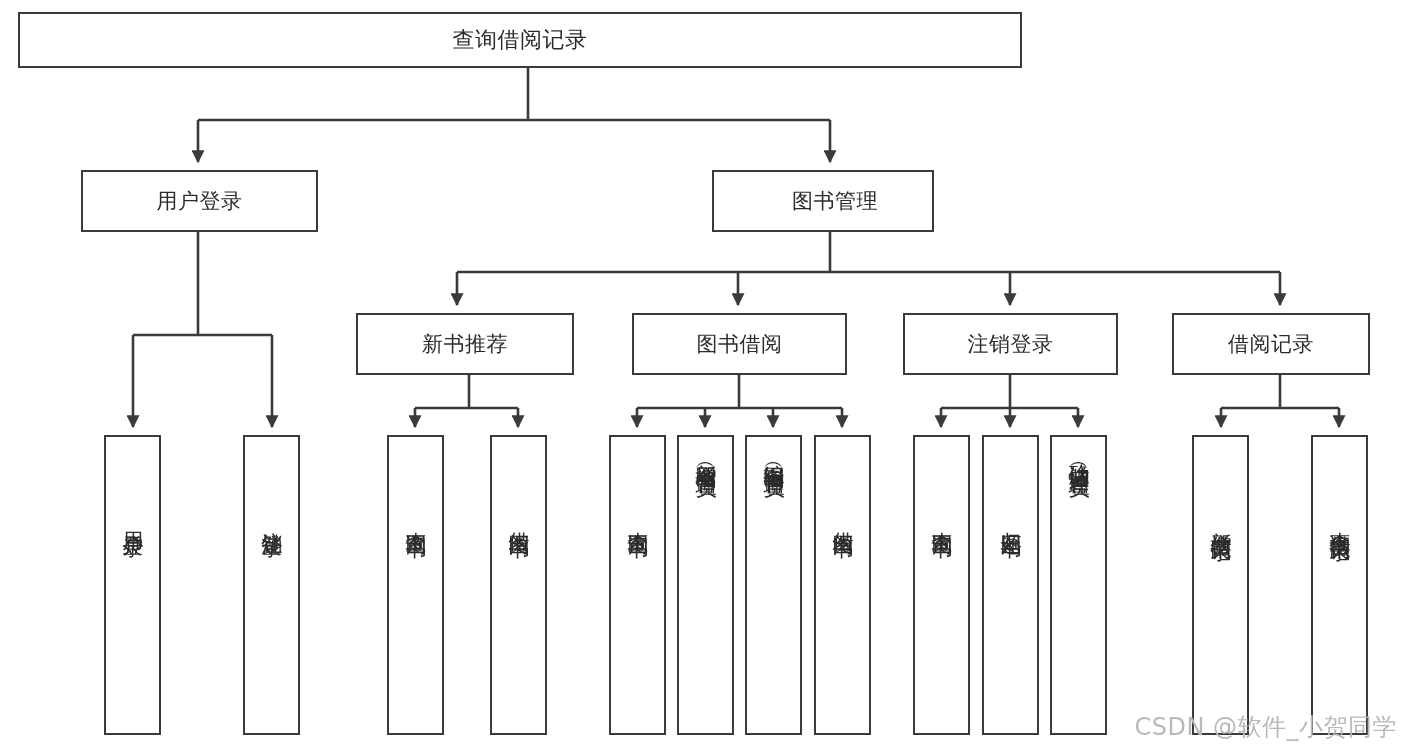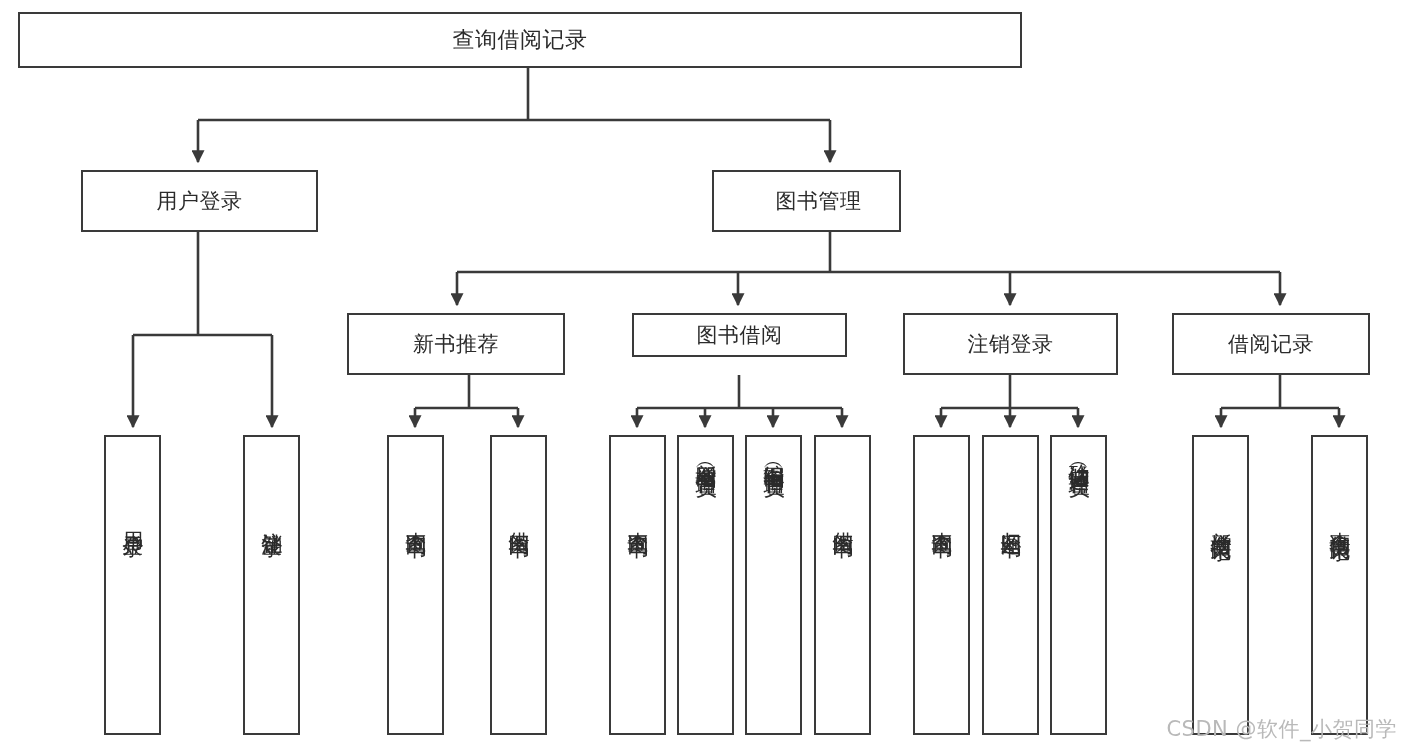--- a/index.html
+++ b/index.html
@@ -62,21 +62,21 @@
     white-space: nowrap;
     text-align: left;
   }
   .node.leaf.align-mid .node-label { margin-top: 78px; }
   .node.leaf.align-top .node-label { margin-top: 10px; }
 
   .watermark {
     position: absolute;
     right: 8px;
     bottom: 4px;
-    font-size: 21px;
+    font-size: 24px;
     color: #b9b9b9;
     letter-spacing: 0.5px;
     z-index: 3;
     white-space: nowrap;
   }
 </style>
 </head>
 <body>
 
 <div id="diagram">
@@ -131,28 +131,28 @@
     </g>
   </svg>
 
   <div class="node root" style="left:18px; top:12px; width:1004px; height:56px;">
     <span class="node-label">查询借阅记录</span>
   </div>
 
   <div class="node" style="left:81px; top:170px; width:237px; height:62px;">
     <span class="node-label">用户登录</span>
   </div>
-  <div class="node" style="left:712px; top:170px; width:189px; height:62px;padding-left:24px;">
+  <div class="node" style="left:712px; top:170px; width:222px; height:62px;padding-left:24px;">
     <span class="node-label">图书管理</span>
   </div>
 
-  <div class="node" style="left:347px; top:313px; width:218px; height:62px;">
+  <div class="node" style="left:356px; top:313px; width:218px; height:62px;">
     <span class="node-label">新书推荐</span>
   </div>
-  <div class="node" style="left:632px; top:313px; width:215px; height:44px;">
+  <div class="node" style="left:632px; top:313px; width:215px; height:62px;">
     <span class="node-label">图书借阅</span>
   </div>
   <div class="node" style="left:903px; top:313px; width:215px; height:62px;">
     <span class="node-label">注销登录</span>
   </div>
   <div class="node" style="left:1172px; top:313px; width:198px; height:62px;">
     <span class="node-label">借阅记录</span>
   </div>
 
   <div class="node leaf align-mid" style="left:104px; top:435px; width:57px; height:300px;">

